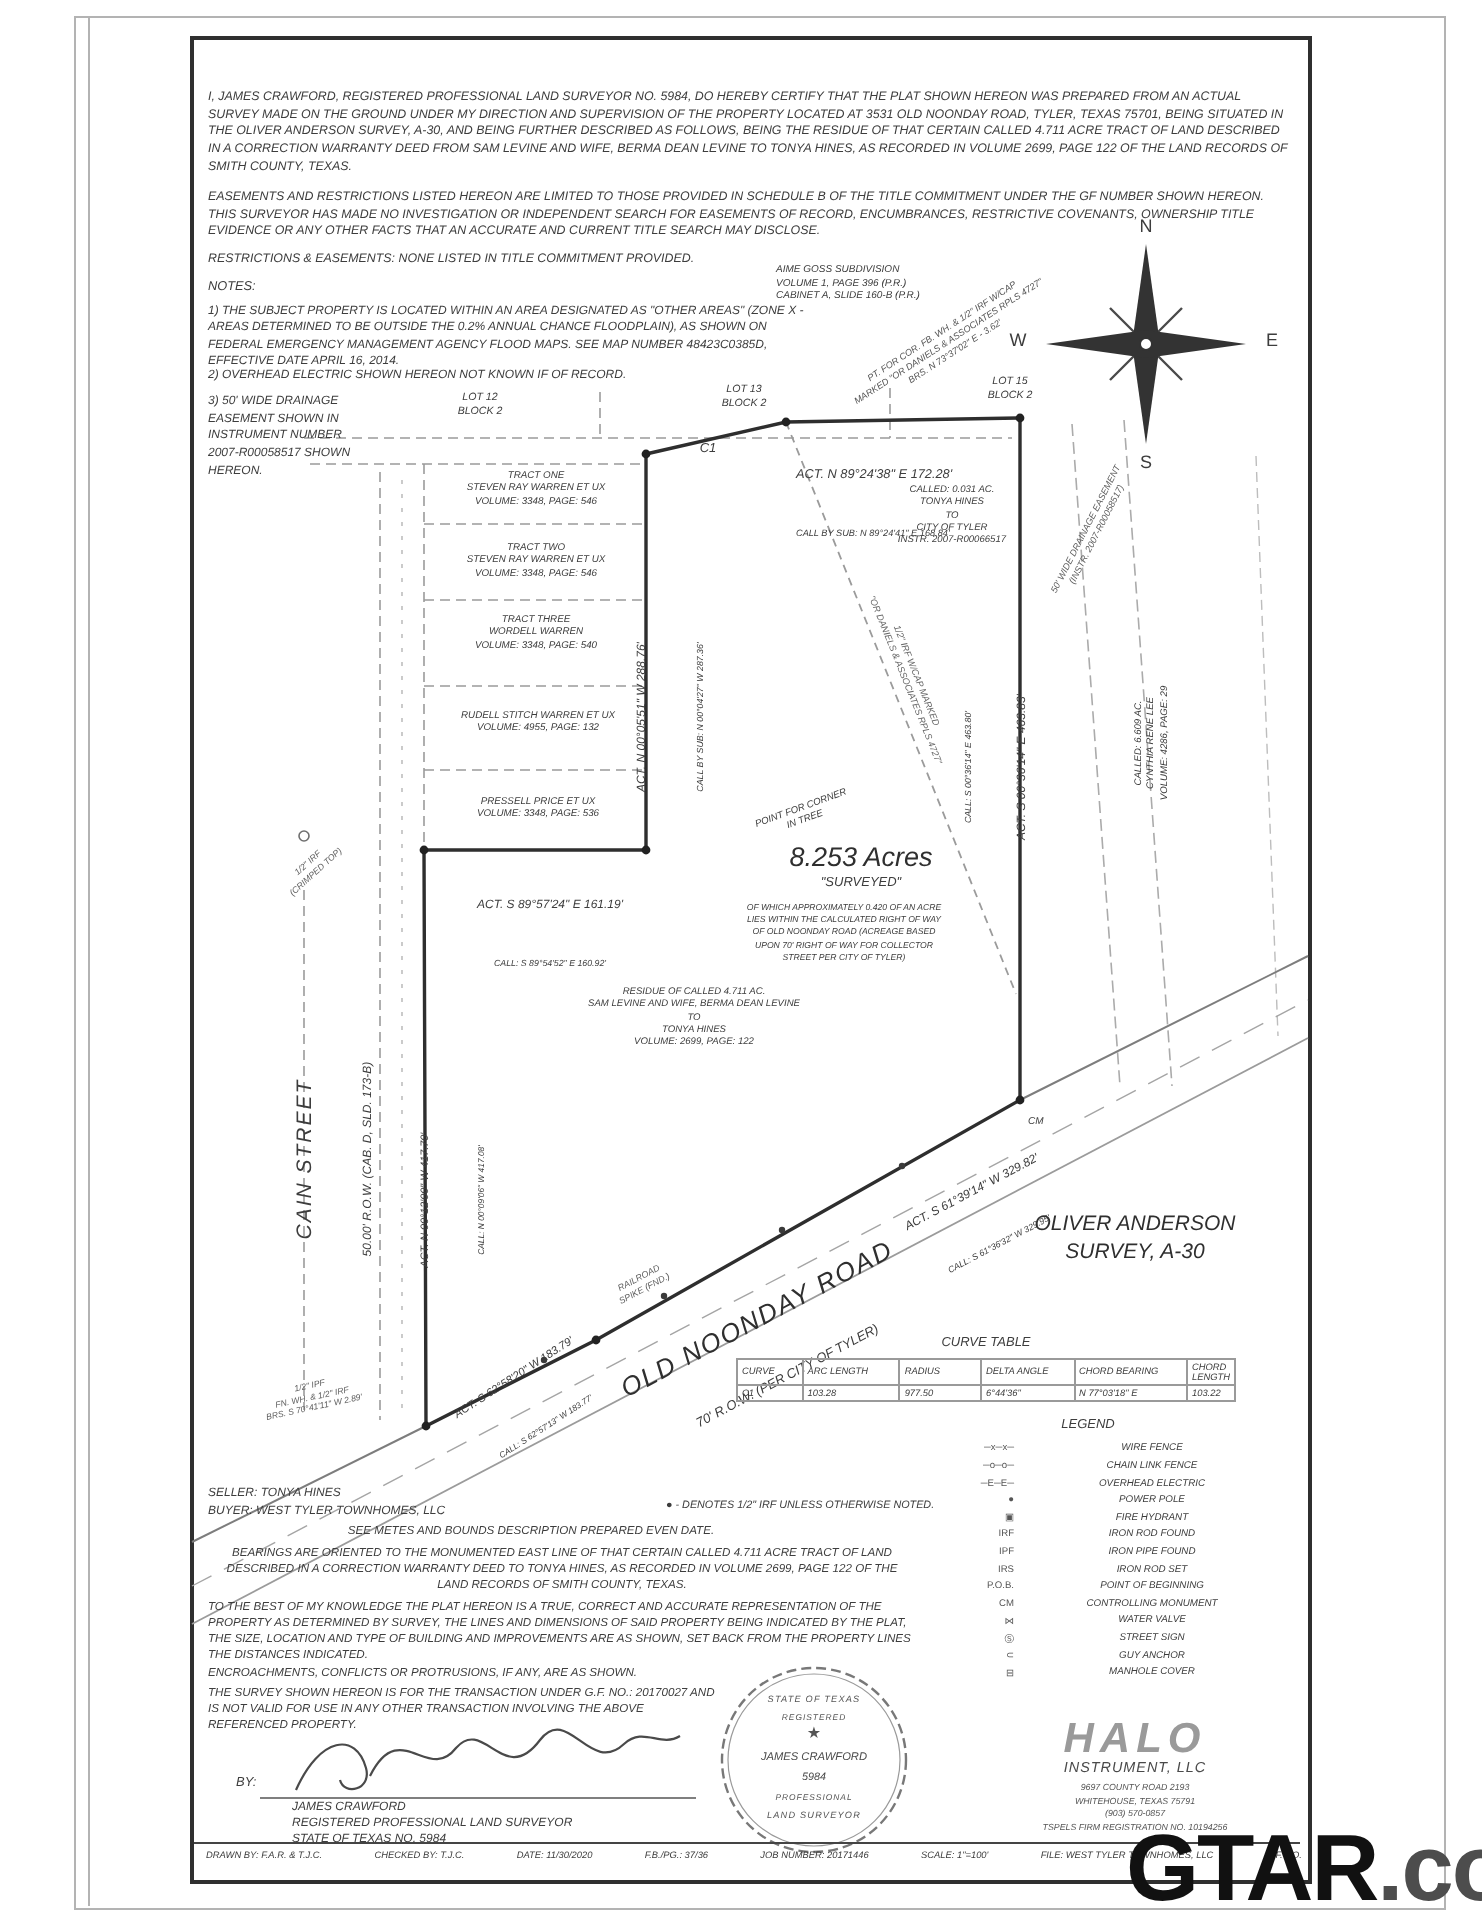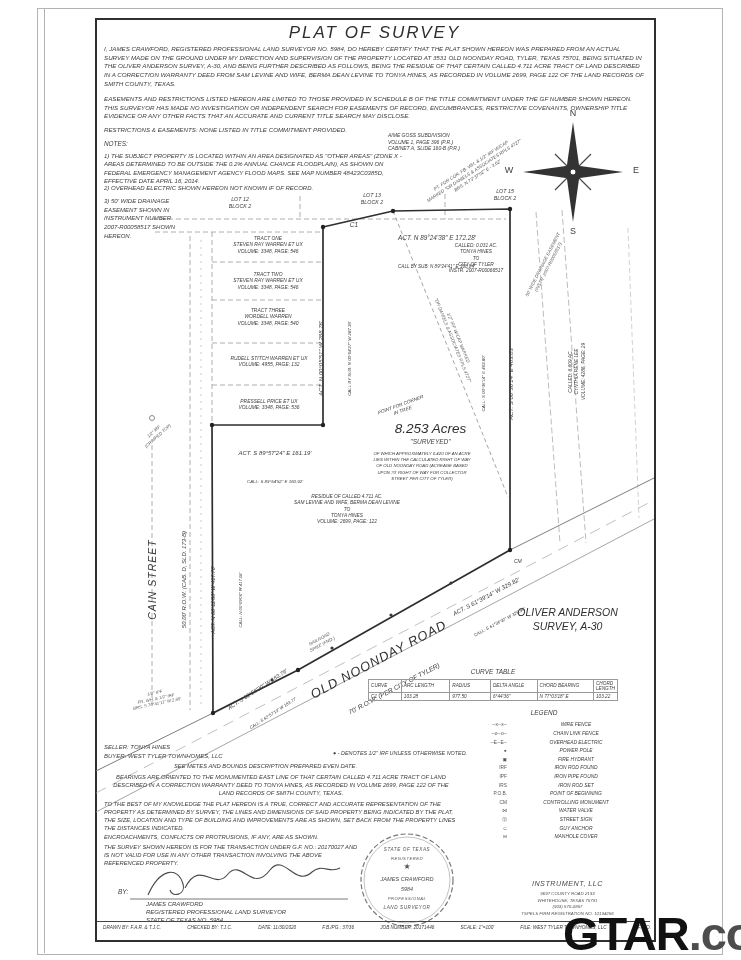--- a/index.html
+++ b/index.html
@@ -97,21 +97,20 @@
       <circle cx="407" cy="880" r="46" stroke="#787878" stroke-width="1.2" stroke-dasharray="5,2.5" fill="none"></circle>
       <circle cx="407" cy="880" r="43" stroke="#9a9a9a" stroke-width="0.6" fill="none"></circle>
     </g>
 
     <g>
       <path d="M148,895 C160,868 178,866 183,884 C186,895 172,898 170,890 M185,888 C200,858 214,892 228,874 C242,858 252,894 270,870 C284,852 295,888 312,872 C322,863 330,874 340,868" stroke="#4a4a4a" stroke-width="1.1" fill="none"></path>
       <path d="M130,899 L348,899" stroke="#555" stroke-width="0.8" fill="none"></path>
     </g>
   </svg>
 
-  <div class="lbl" style="left:96px;top:22px;width:557px;font-size:17px;letter-spacing:2px;color:#2e2e2e;">PLAT OF SURVEY</div>
   <div class="lbl la" style="left:104px;top:45px;width:540px;font-size:6.2px;line-height:1.4;">I, JAMES CRAWFORD, REGISTERED PROFESSIONAL LAND SURVEYOR NO. 5984, DO HEREBY CERTIFY THAT THE PLAT SHOWN HEREON WAS PREPARED FROM AN ACTUAL SURVEY MADE ON THE GROUND UNDER MY DIRECTION AND SUPERVISION OF THE PROPERTY LOCATED AT 3531 OLD NOONDAY ROAD, TYLER, TEXAS 75701, BEING SITUATED IN THE OLIVER ANDERSON SURVEY, A-30, AND BEING FURTHER DESCRIBED AS FOLLOWS, BEING THE RESIDUE OF THAT CERTAIN CALLED 4.711 ACRE TRACT OF LAND DESCRIBED IN A CORRECTION WARRANTY DEED FROM SAM LEVINE AND WIFE, BERMA DEAN LEVINE TO TONYA HINES, AS RECORDED IN VOLUME 2699, PAGE 122 OF THE LAND RECORDS OF SMITH COUNTY, TEXAS.</div>
   <div class="lbl la" style="left:104px;top:95px;width:540px;font-size:6.2px;line-height:1.4;">EASEMENTS AND RESTRICTIONS LISTED HEREON ARE LIMITED TO THOSE PROVIDED IN SCHEDULE B OF THE TITLE COMMITMENT UNDER THE GF NUMBER SHOWN HEREON. THIS SURVEYOR HAS MADE NO INVESTIGATION OR INDEPENDENT SEARCH FOR EASEMENTS OF RECORD, ENCUMBRANCES, RESTRICTIVE COVENANTS, OWNERSHIP TITLE EVIDENCE OR ANY OTHER FACTS THAT AN ACCURATE AND CURRENT TITLE SEARCH MAY DISCLOSE.</div>
   <div class="lbl la" style="left:104px;top:126px;width:420px;font-size:6.2px;">RESTRICTIONS &amp; EASEMENTS: NONE LISTED IN TITLE COMMITMENT PROVIDED.</div>
 
   <div class="lbl la" style="left:104px;top:140px;width:80px;font-size:6.4px;">NOTES:</div>
   <div class="lbl la" style="left:104px;top:152px;width:308px;font-size:6px;line-height:1.4;">1) THE SUBJECT PROPERTY IS LOCATED WITHIN AN AREA DESIGNATED AS "OTHER AREAS" (ZONE X - AREAS DETERMINED TO BE OUTSIDE THE 0.2% ANNUAL CHANCE FLOODPLAIN), AS SHOWN ON FEDERAL EMERGENCY MANAGEMENT AGENCY FLOOD MAPS. SEE MAP NUMBER 48423C0385D, EFFECTIVE DATE APRIL 16, 2014.</div>
   <div class="lbl la" style="left:104px;top:185px;width:320px;font-size:6px;">2) OVERHEAD ELECTRIC SHOWN HEREON NOT KNOWN IF OF RECORD.</div>
   <div class="lbl la" style="left:104px;top:197px;width:120px;font-size:6px;line-height:1.45;">3) 50' WIDE DRAINAGE
 EASEMENT SHOWN IN
 INSTRUMENT NUMBER
@@ -340,20 +339,21 @@
   <div class="lbl la" style="left:146px;top:917px;width:220px;font-size:6px;">STATE OF TEXAS NO. 5984</div>
 
   <div class="lbl" style="left:362px;top:847px;width:90px;font-size:4.6px;letter-spacing:0.6px;color:#555;">STATE OF TEXAS</div>
   <div class="lbl" style="left:362px;top:856px;width:90px;font-size:4.2px;letter-spacing:0.5px;color:#555;">REGISTERED</div>
   <div class="lbl" style="left:362px;top:862px;width:90px;font-size:8px;color:#555;font-style:normal;">★</div>
   <div class="lbl" style="left:360px;top:876px;width:94px;font-size:5.6px;color:#4a4a4a;">JAMES CRAWFORD</div>
   <div class="lbl" style="left:362px;top:886px;width:90px;font-size:5.4px;color:#4a4a4a;">5984</div>
   <div class="lbl" style="left:362px;top:896px;width:90px;font-size:4.2px;letter-spacing:0.5px;color:#555;">PROFESSIONAL</div>
   <div class="lbl" style="left:362px;top:905px;width:90px;font-size:4.6px;letter-spacing:0.6px;color:#555;">LAND SURVEYOR</div>
 
+  <div class="lbl" style="left:505px;top:856px;width:125px;font-size:21px;font-weight:bold;color:#9a9a9a;letter-spacing:3px;">HALO</div>
   <div class="lbl" style="left:505px;top:879px;width:125px;font-size:7.2px;letter-spacing:0.5px;color:#4a4a4a;">INSTRUMENT, LLC</div>
   <div class="lbl" style="left:505px;top:891px;width:125px;font-size:4.4px;line-height:1.5;color:#555;">9697 COUNTY ROAD 2193
 WHITEHOUSE, TEXAS 75791
 (903) 570-0857
 TSPELS FIRM REGISTRATION NO. 10194256</div>
 
   <div style="position:absolute;left:97px;top:921px;width:553px;border-top:1px solid #444;"></div>
   <div style="position:absolute;left:103px;top:925px;width:548px;display:flex;justify-content:space-between;font-style:italic;font-size:4.7px;color:#3d3d3d;">
     <span>DRAWN BY: F.A.R. &amp; T.J.C.</span>
     <span>CHECKED BY: T.J.C.</span>

